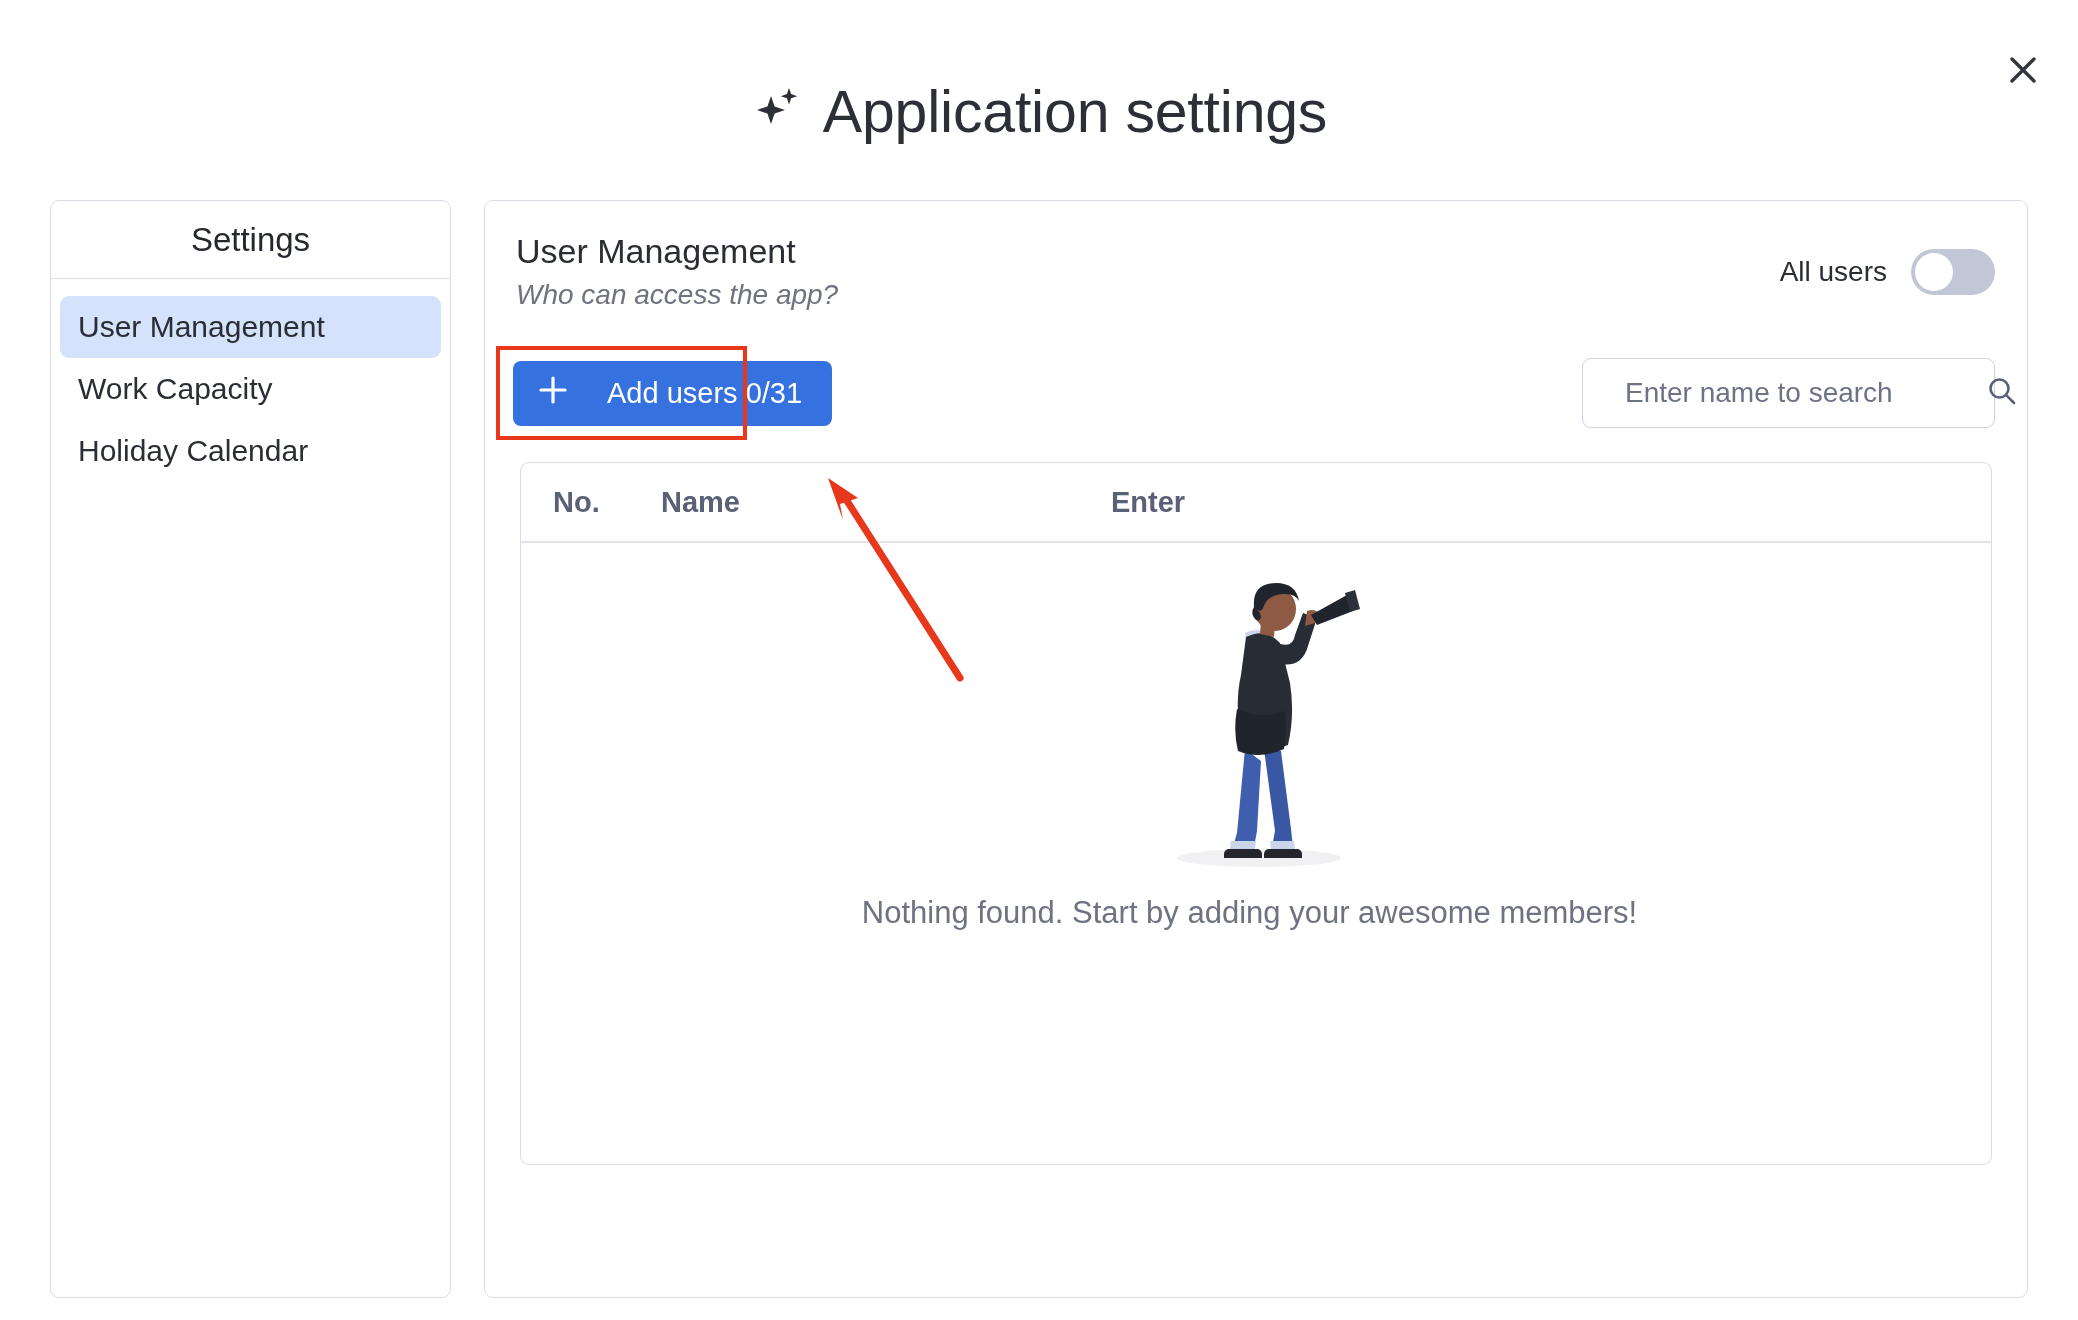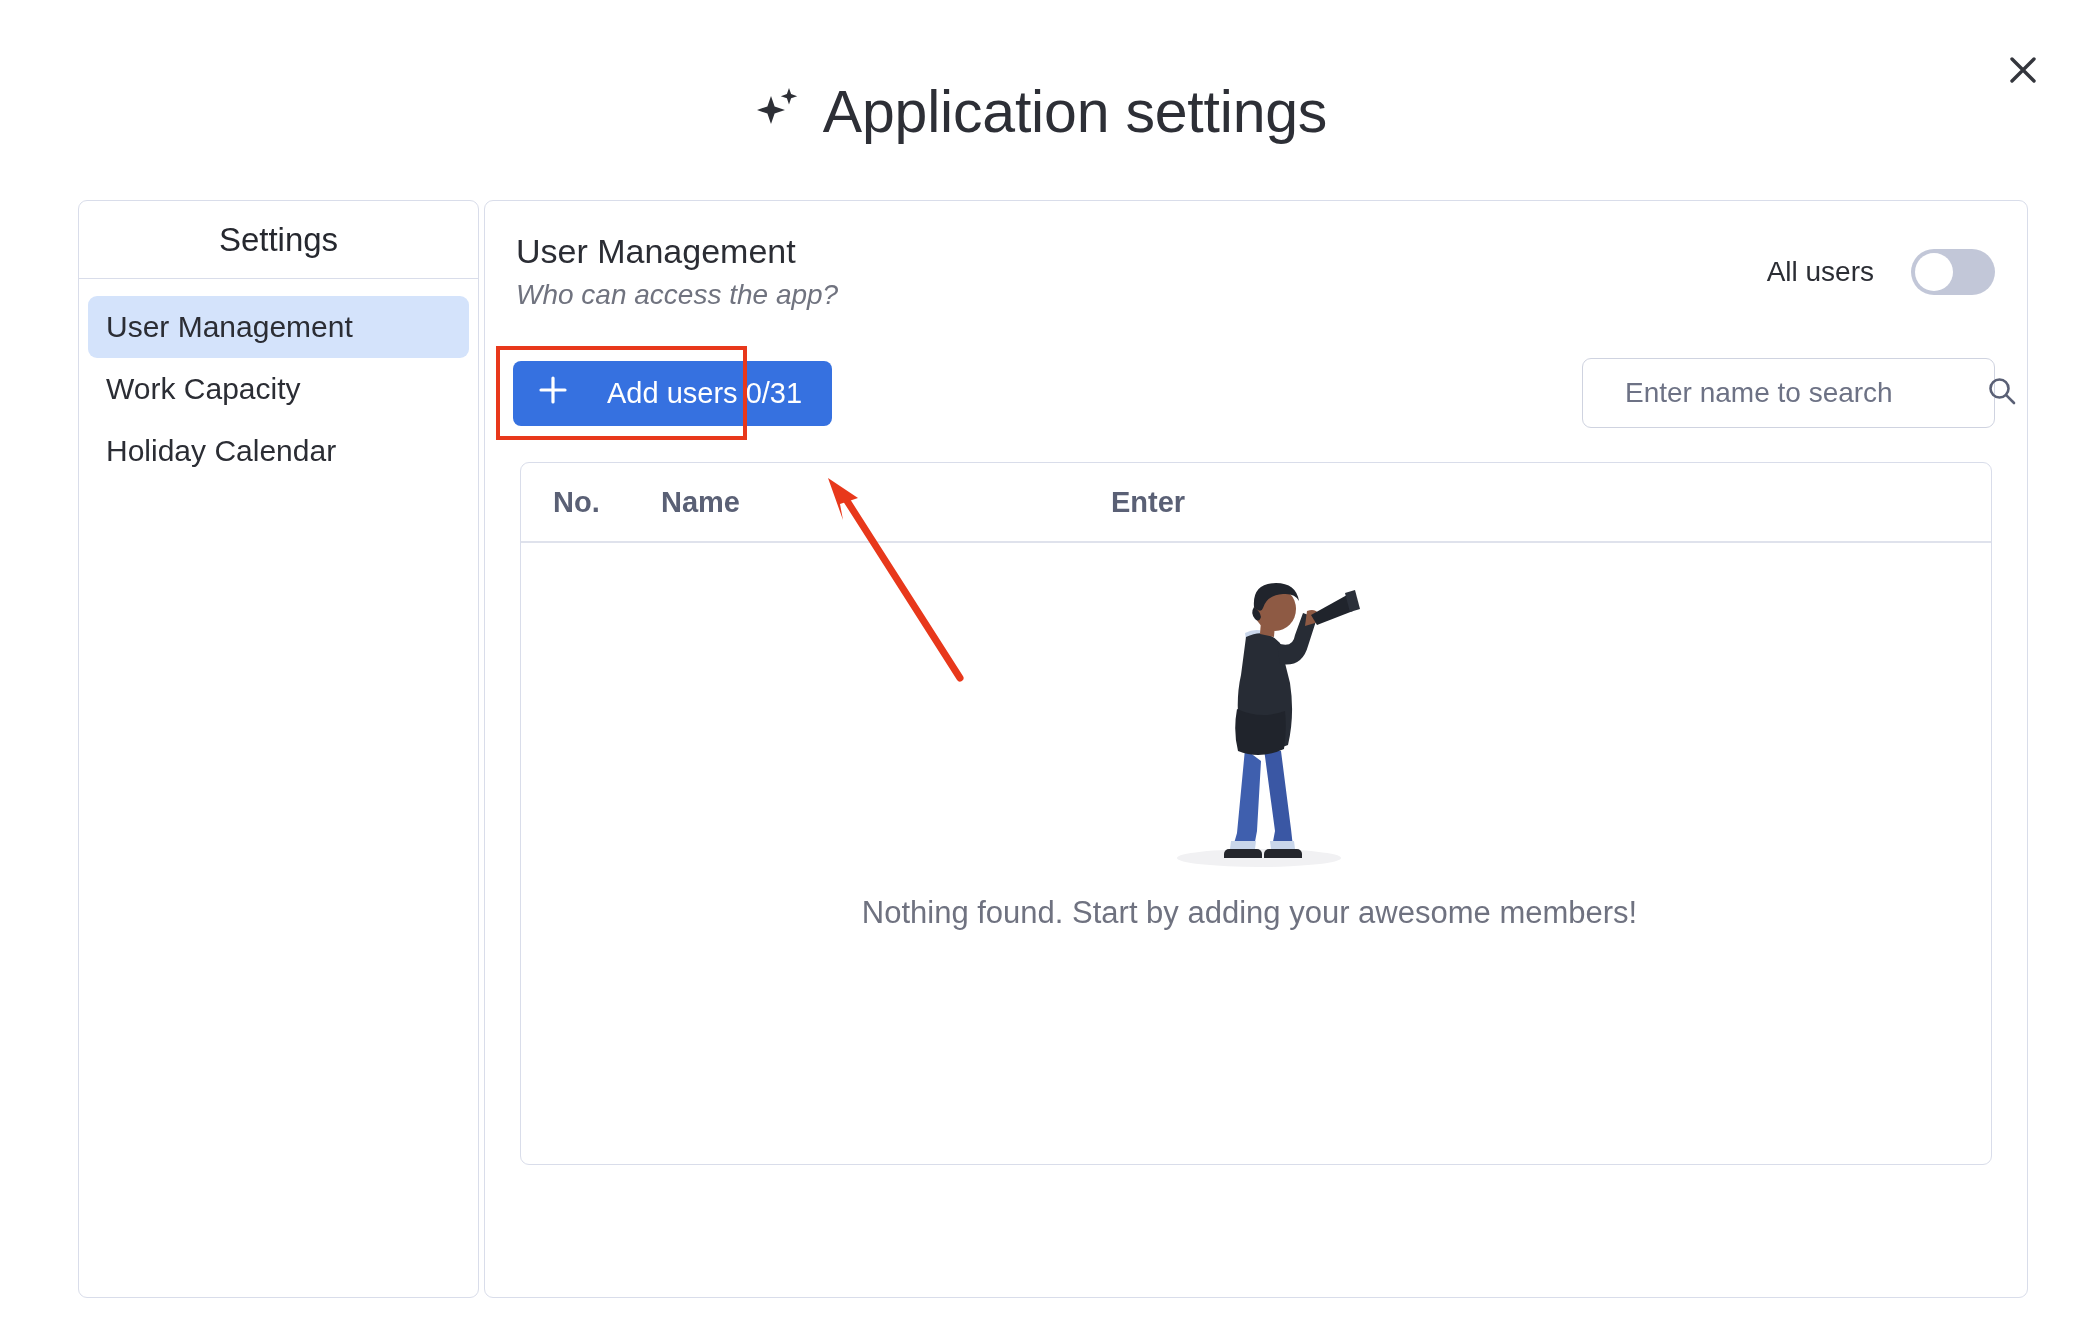--- a/index.html
+++ b/index.html
@@ -53,21 +53,20 @@
   
   .sidebar {
     position: absolute;
     left: 50px;
     top: 200px;
     width: 401px;
     height: 1098px;
     border: 1.6px solid #d9ddea;
     border-radius: 9px;
     background: #ffffff;
-    margin-left: 28px;
   }
   .sidebar-title {
     height: 78px;
     line-height: 78px;
     text-align: center;
     font-size: 33px;
     color: #26282f;
     border-bottom: 1.6px solid #d9ddea;
     font-weight: 400;
   }
@@ -115,21 +114,21 @@
     white-space: nowrap;
   }
 
   
   .allusers-wrap {
     position: absolute;
     right: 32px;
     top: 48px;
     display: flex;
     align-items: center;
-    gap: 37px;
+    gap: 24px;
   }
   .allusers-label {
     font-size: 28px;
     color: #2b2d34;
     white-space: nowrap;
   }
   .toggle {
     width: 84px;
     height: 46px;
     border-radius: 23px;

